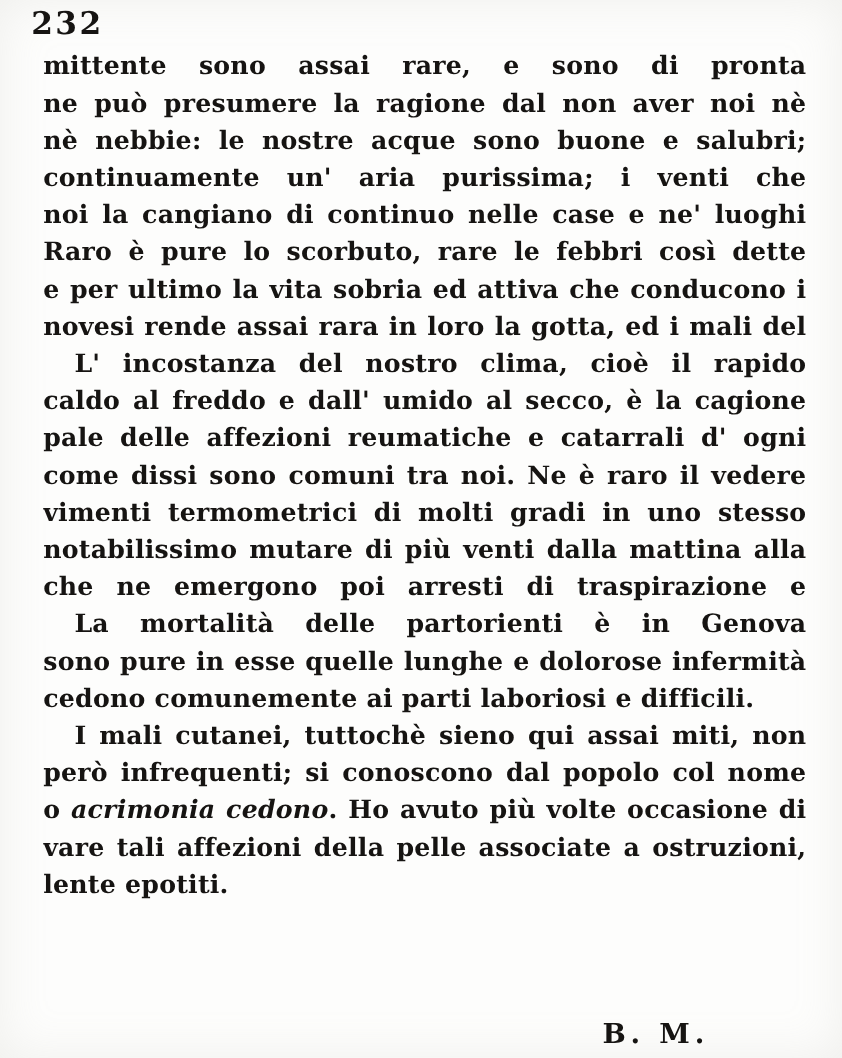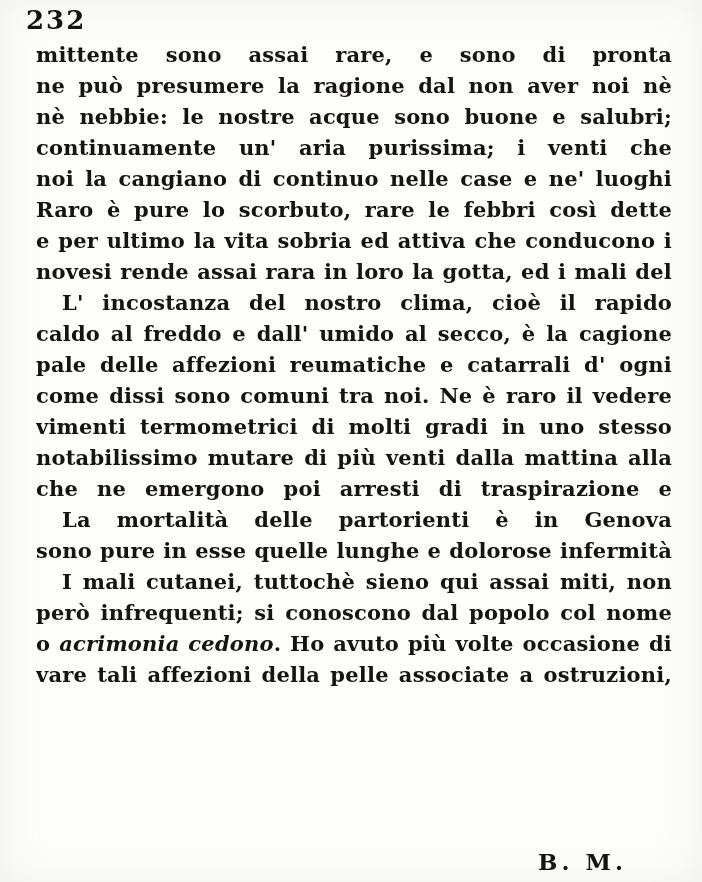--- a/index.html
+++ b/index.html
@@ -50,21 +50,20 @@
   .it {
     font-style: italic;
   }
   .signature {
     position: absolute;
     left: 502px;
     top: 848px;
     font-size: 23px;
     font-weight: bold;
     letter-spacing: 4px;
-    margin-left: 36px;
   }
 </style>
 </head>
 <body>
 
 <div class="page" style="background: rgb(253, 253, 252); color: rgb(22, 20, 18);">
   <div class="page-number">232</div>
 
   <div class="text-block">
       <div class="line just"><span>mittente sono assai rare, e sono di pronta guarigione; e se</span></div>
@@ -77,20 +76,22 @@
       <div class="line just"><span>novesi rende assai rara in loro la gotta, ed i mali del tubo</span></div>
       <div class="line just ind"><span>L' incostanza del nostro clima, cioè il rapido passaggio dal</span></div>
       <div class="line just"><span>caldo al freddo e dall' umido al secco, è la cagione princi-</span></div>
       <div class="line just"><span>pale delle affezioni reumatiche e catarrali d' ogni genere che</span></div>
       <div class="line just"><span>come dissi sono comuni tra noi. Ne è raro il vedere de' mo-</span></div>
       <div class="line just"><span>vimenti termometrici di molti gradi in uno stesso giorno, ed un</span></div>
       <div class="line just"><span>notabilissimo mutare di più venti dalla mattina alla sera, dal</span></div>
       <div class="line just"><span>che ne emergono poi arresti di traspirazione e successivi</span></div>
       <div class="line just ind"><span>La mortalità delle partorienti è in Genova rarissima, e rare</span></div>
       <div class="line just"><span>sono pure in esse quelle lunghe e dolorose infermità che suc-</span></div>
+      <div class="line"><span>cedono comunemente ai parti laboriosi e difficili.</span></div>
       <div class="line just ind"><span>I mali cutanei, tuttochè sieno qui assai miti, non sono</span></div>
       <div class="line just"><span>però infrequenti; si conoscono dal popolo col nome di </span></div>
       <div class="line just"><span>o </span><span class="it">acrimonia cedono</span><span>. Ho avuto più volte occasione di tro-</span></div>
       <div class="line just"><span>vare tali affezioni della pelle associate a ostruzioni, e a</span></div>
+      <div class="line"><span>lente epotiti.</span></div>
     </div>
 
   <div class="signature">B. M.</div>
 </div>
 
 </body></html>

